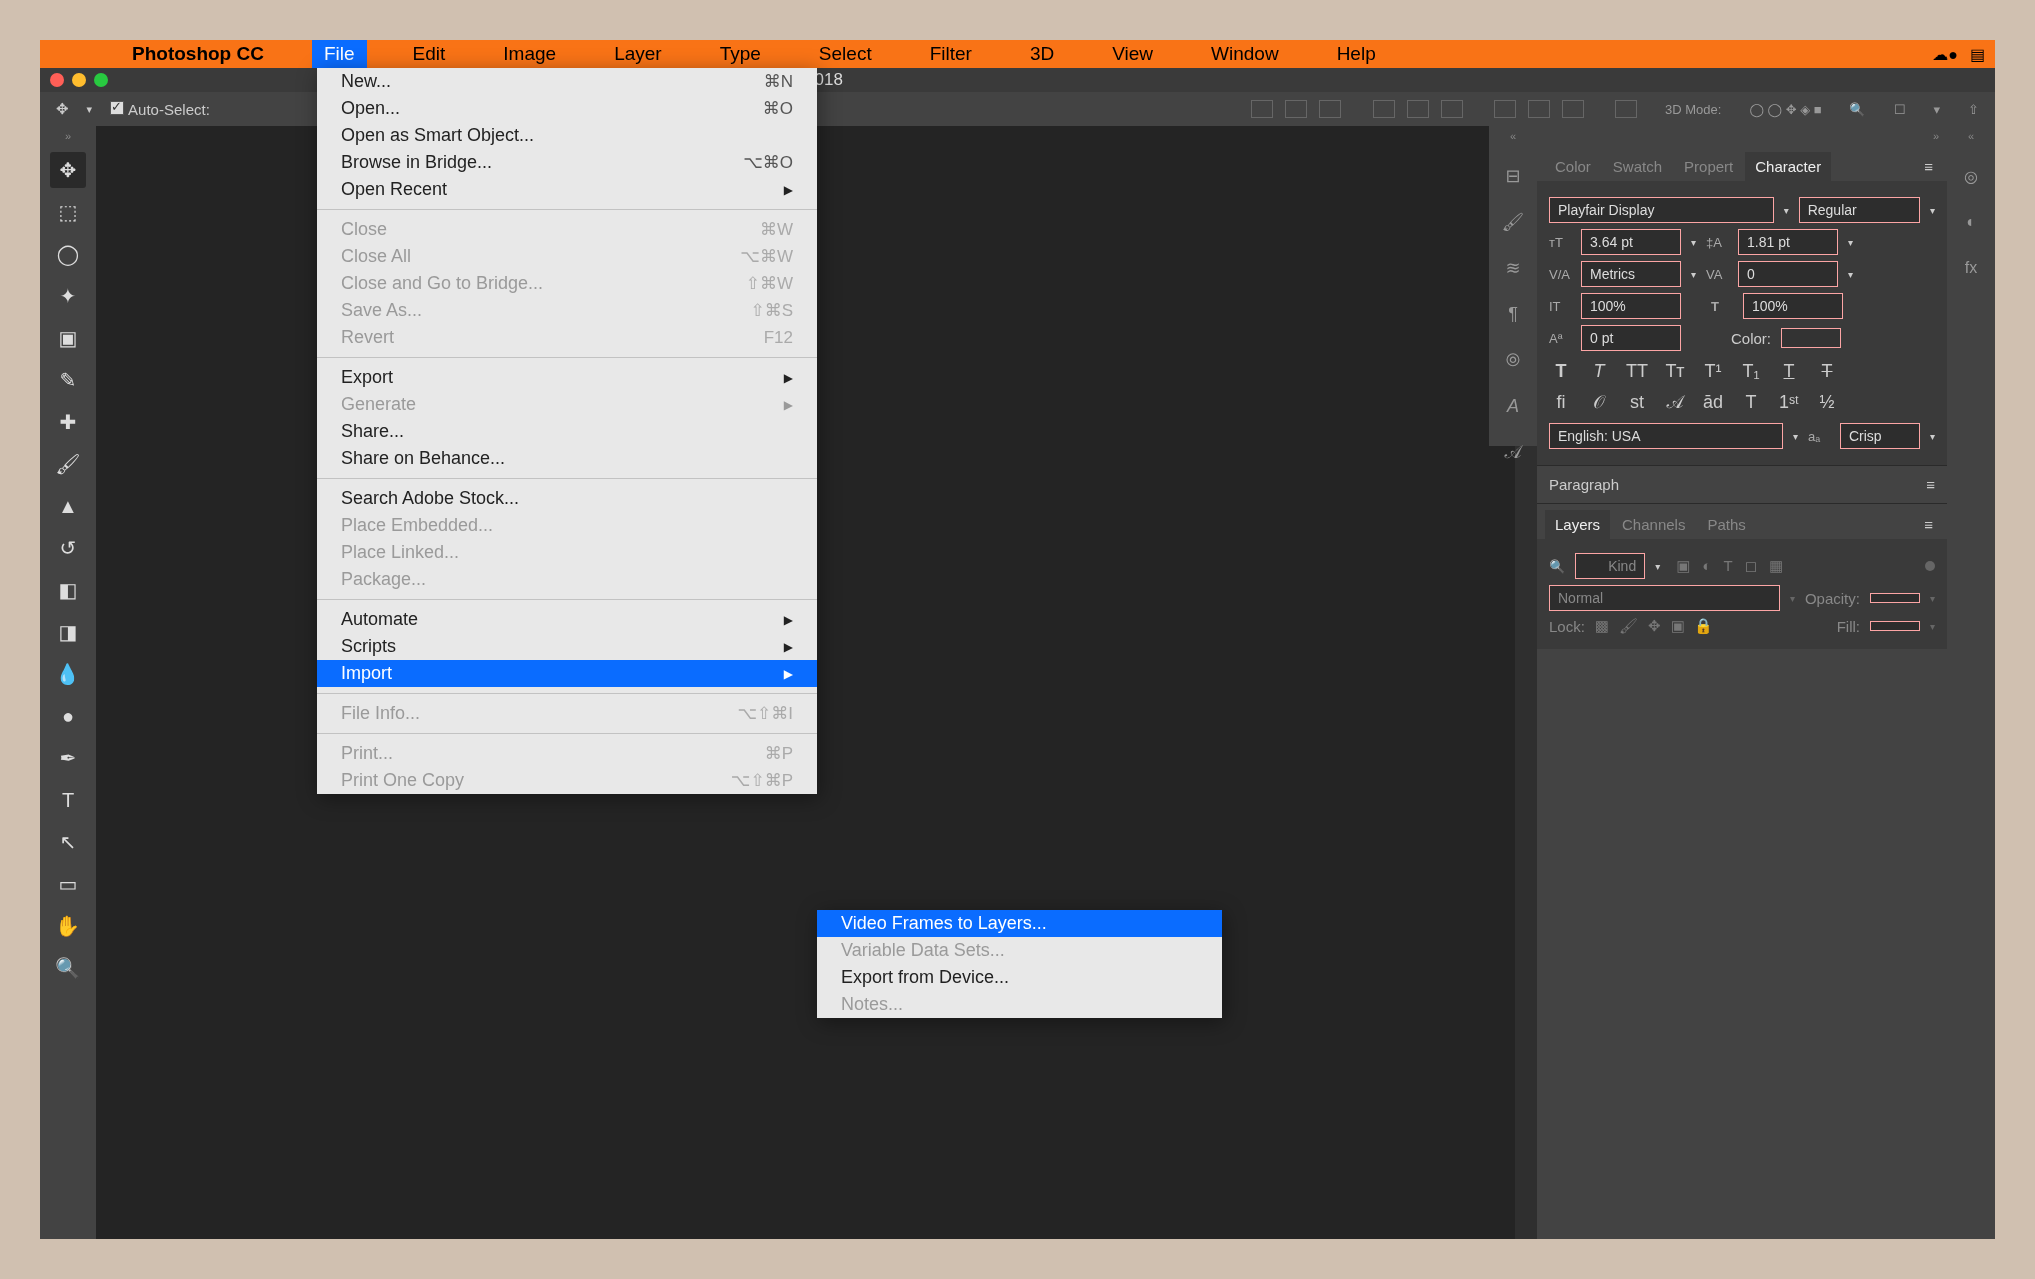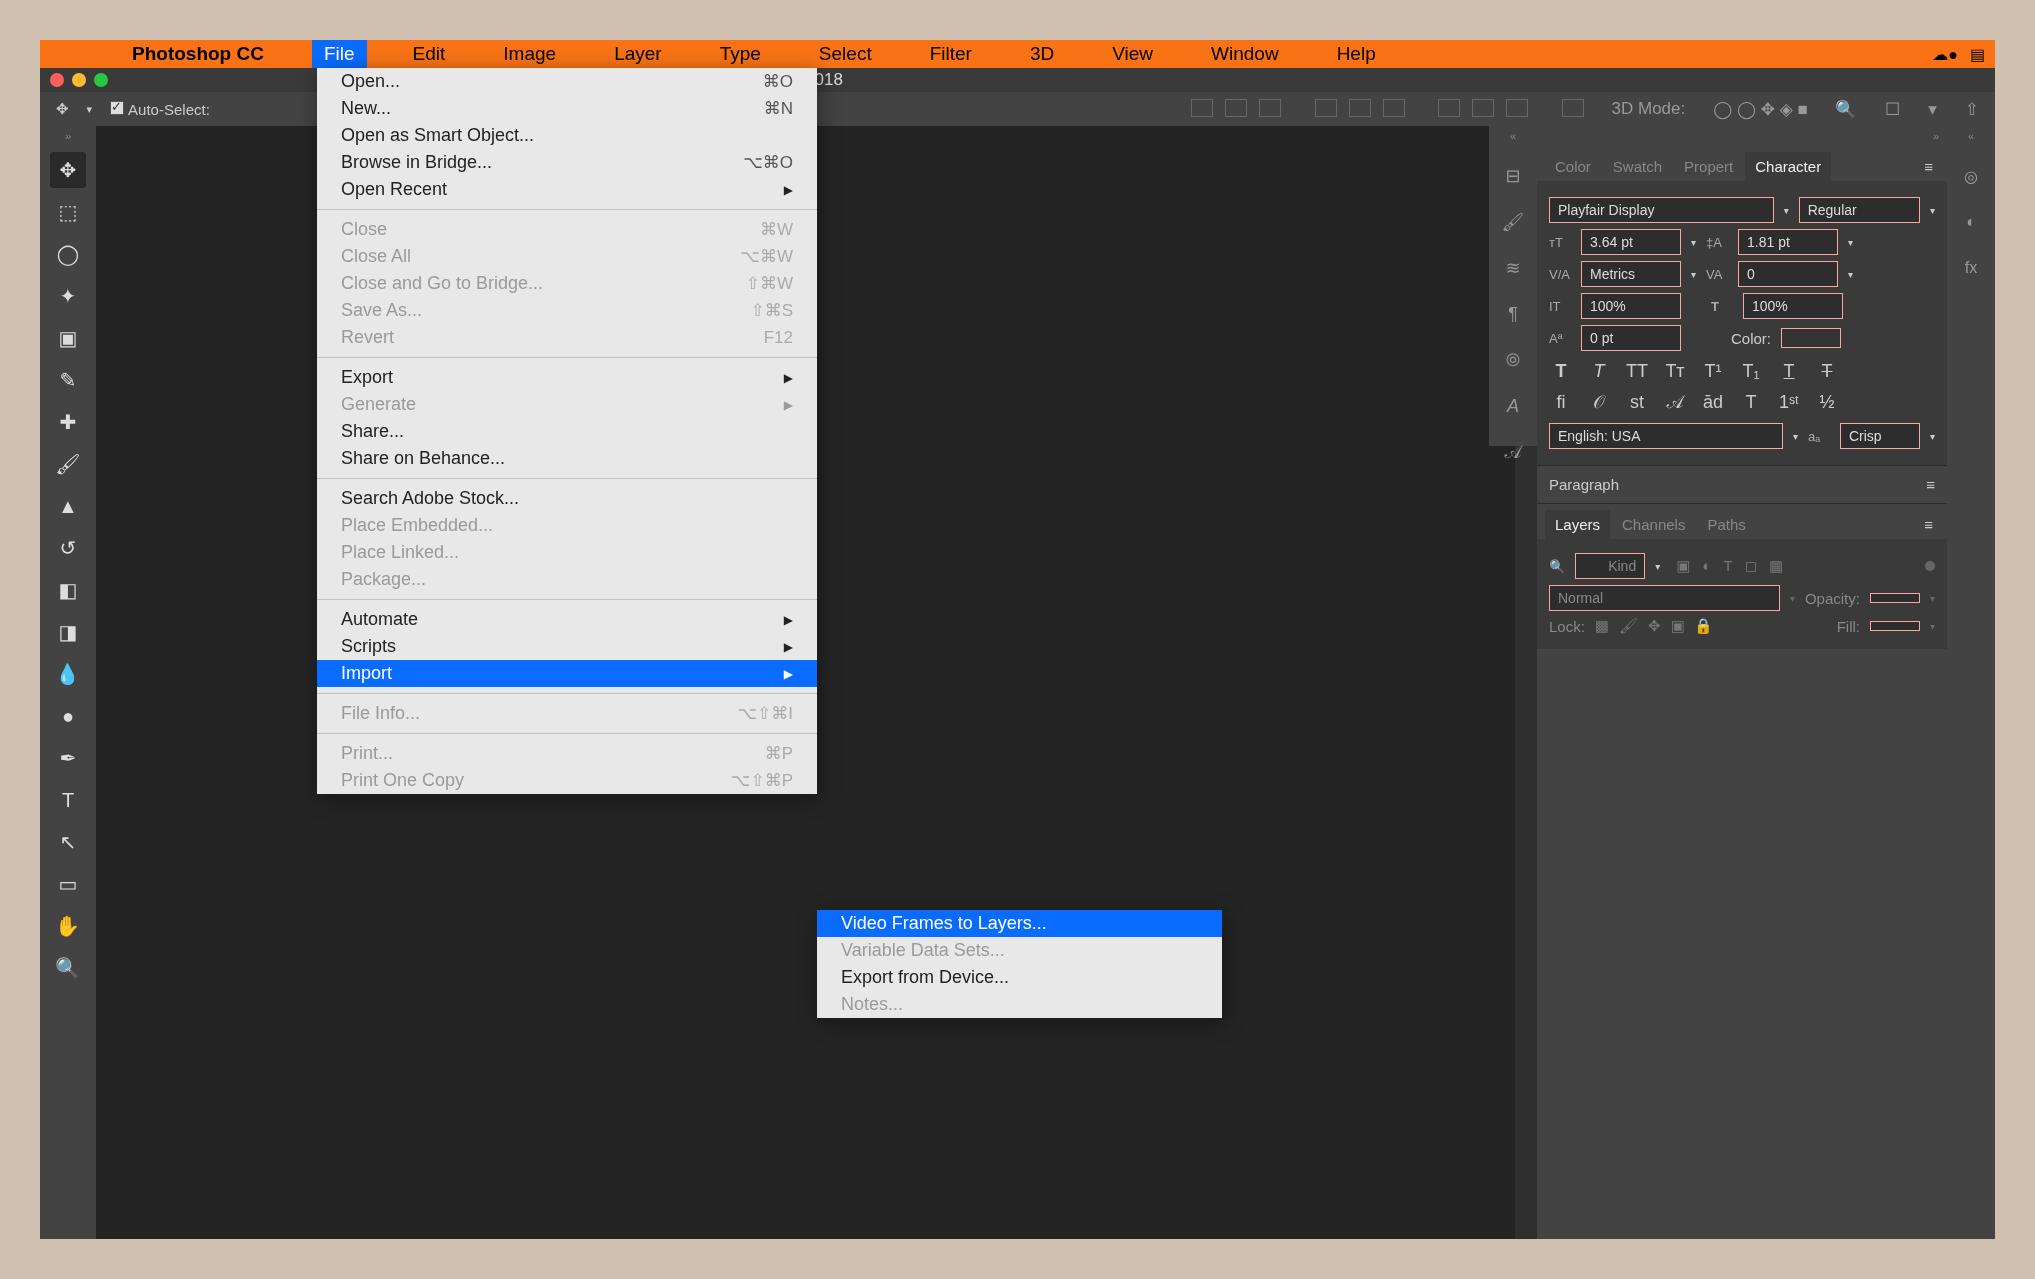--- a/index.html
+++ b/index.html
@@ -12,21 +12,21 @@
 .menu-item.active { background: #0a6cff; color: #fff; }
 .menubar-right { margin-left: auto; display: flex; gap: 12px; padding-right: 10px; font-size: 16px; }
 .window { background: #2f2f2f; position: absolute; top: 28px; left: 0; right: 0; bottom: 0; }
 .titlebar { height: 24px; background: #3a3a3a; display: flex; align-items: center; padding: 0 10px; gap: 8px; }
 .tl { width: 14px; height: 14px; border-radius: 50%; }
 .tl.r { background: #ff5f57; } .tl.y { background: #ffbd2e; } .tl.g { background: #28c940; }
 .doc-title { color: #ddd; font-size: 17px; margin-left: 520px; }
 .optbar { height: 34px; background: #434343; display: flex; align-items: center; padding: 0 16px; color: #ccc; font-size: 15px; gap: 18px; }
 .optbar .chk { width: 14px; height: 14px; background: #ddd; border: 1px solid #555; display: inline-block; margin-right: 4px; position: relative; }
 .optbar .chk::after { content: '✓'; position: absolute; top: -3px; left: 0px; font-size: 13px; color: #333; }
-.optbar-right { margin-left: auto; display: flex; gap: 28px; align-items: center; color: #999; font-size: 17px; }
+.optbar-right { margin-left: auto; display: flex; gap: 28px; align-items: center; color: #999; font-size: 13px; }
 .canvas { position: absolute; top: 58px; left: 56px; right: 480px; bottom: 0; background: #242424; }
 .ltoolbar { position: absolute; top: 58px; left: 0; width: 56px; bottom: 0; background: #434343; }
 .ltoolbar .tool { width: 36px; height: 36px; margin: 6px auto; color: #ddd; font-size: 20px; display: flex; align-items: center; justify-content: center; border-radius: 3px; }
 .ltoolbar .tool.sel { background: #2a2a2a; }
 .rpanels { position: absolute; top: 58px; right: 48px; width: 410px; bottom: 0; background: #434343; color: #ccc; font-size: 15px; }
 .rdock { position: absolute; top: 58px; right: 0; width: 48px; bottom: 0; background: #434343; }
 .rdock .dk { width: 32px; height: 32px; margin: 14px auto; color: #999; display: flex; align-items: center; justify-content: center; }
 .midstrip { position: absolute; top: 58px; right: 458px; width: 48px; height: 320px; background: #434343; }
 .midstrip .ms { width: 32px; height: 32px; margin: 14px auto; color: #999; display: flex; align-items: center; justify-content: center; font-size: 18px; }
 .panel-tabs { display: flex; gap: 2px; padding: 6px 8px 0 8px; }
@@ -263,26 +263,26 @@
     <div class="rdock">
       <div style="text-align:center;color:#888;font-size:11px;padding:4px;">«</div>
       <div class="dk">◎</div>
       <div class="dk">◐</div>
       <div class="dk">fx</div>
     </div>
   </div>
 
   <div class="dropdown dd-file" id="file-menu">
       <div class="dd-item">
+        <span>New...</span>
+        <span class="short">⌘N</span>
+      </div>
+      <div class="dd-item">
         <span>Open...</span>
         <span class="short">⌘O</span>
-      </div>
-      <div class="dd-item">
-        <span>New...</span>
-        <span class="short">⌘N</span>
       </div>
       <div class="dd-item">
         <span>Open as Smart Object...</span>
         <span></span>
       </div>
       <div class="dd-item">
         <span>Browse in Bridge...</span>
         <span class="short">⌥⌘O</span>
       </div>
       <div class="dd-item">

